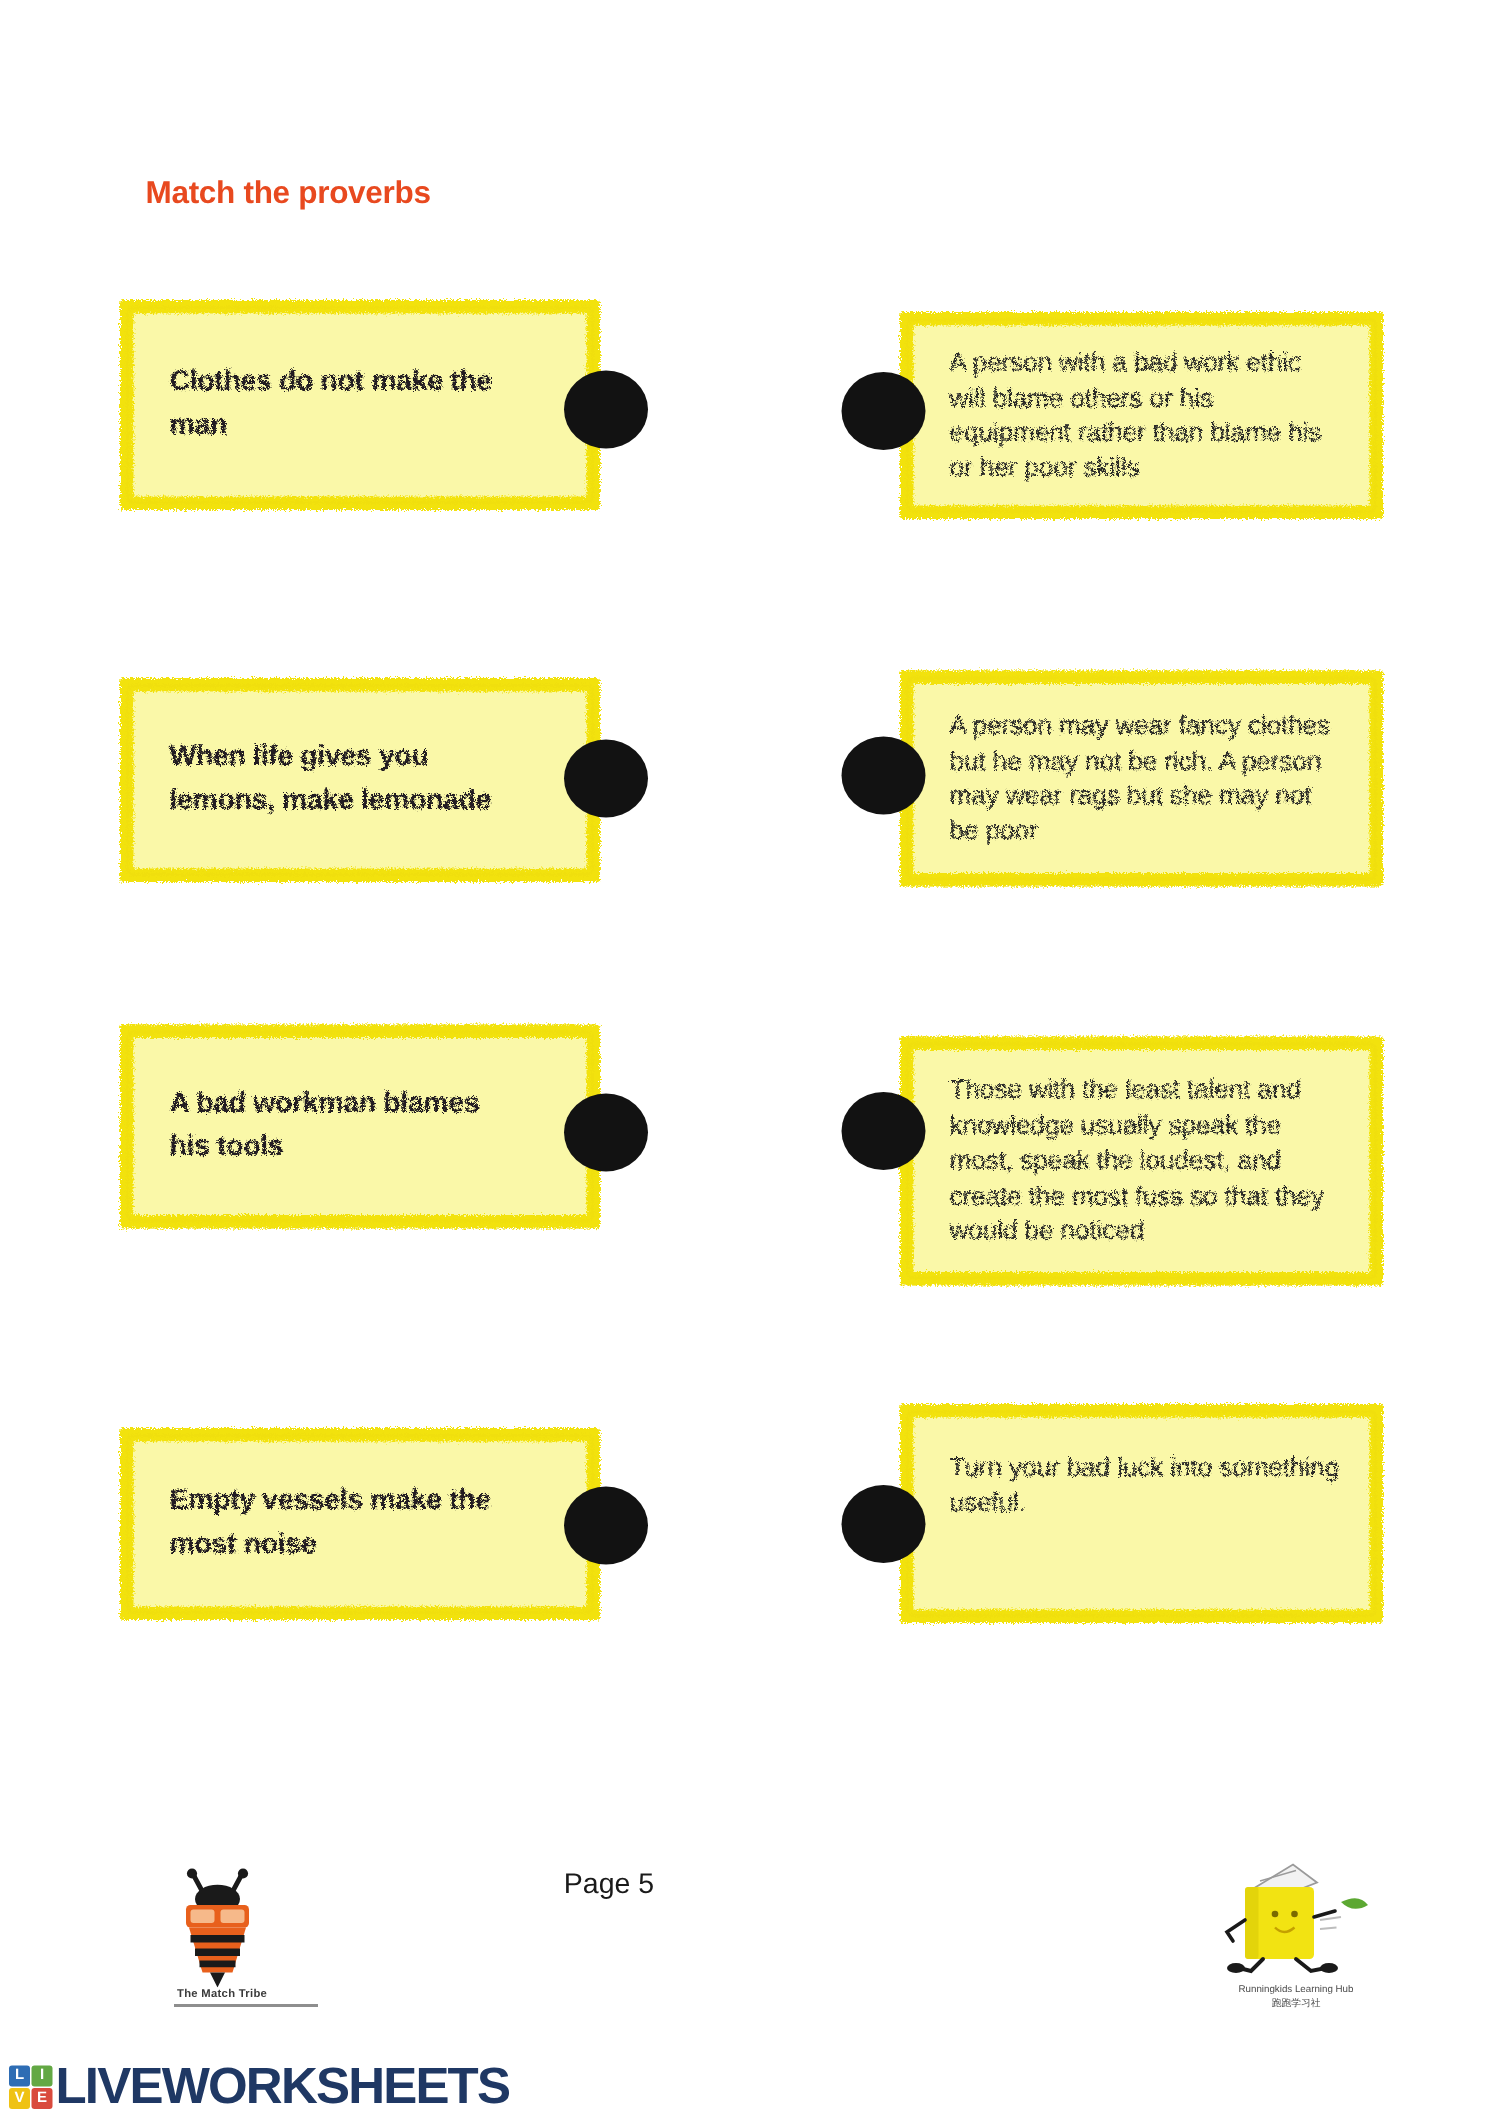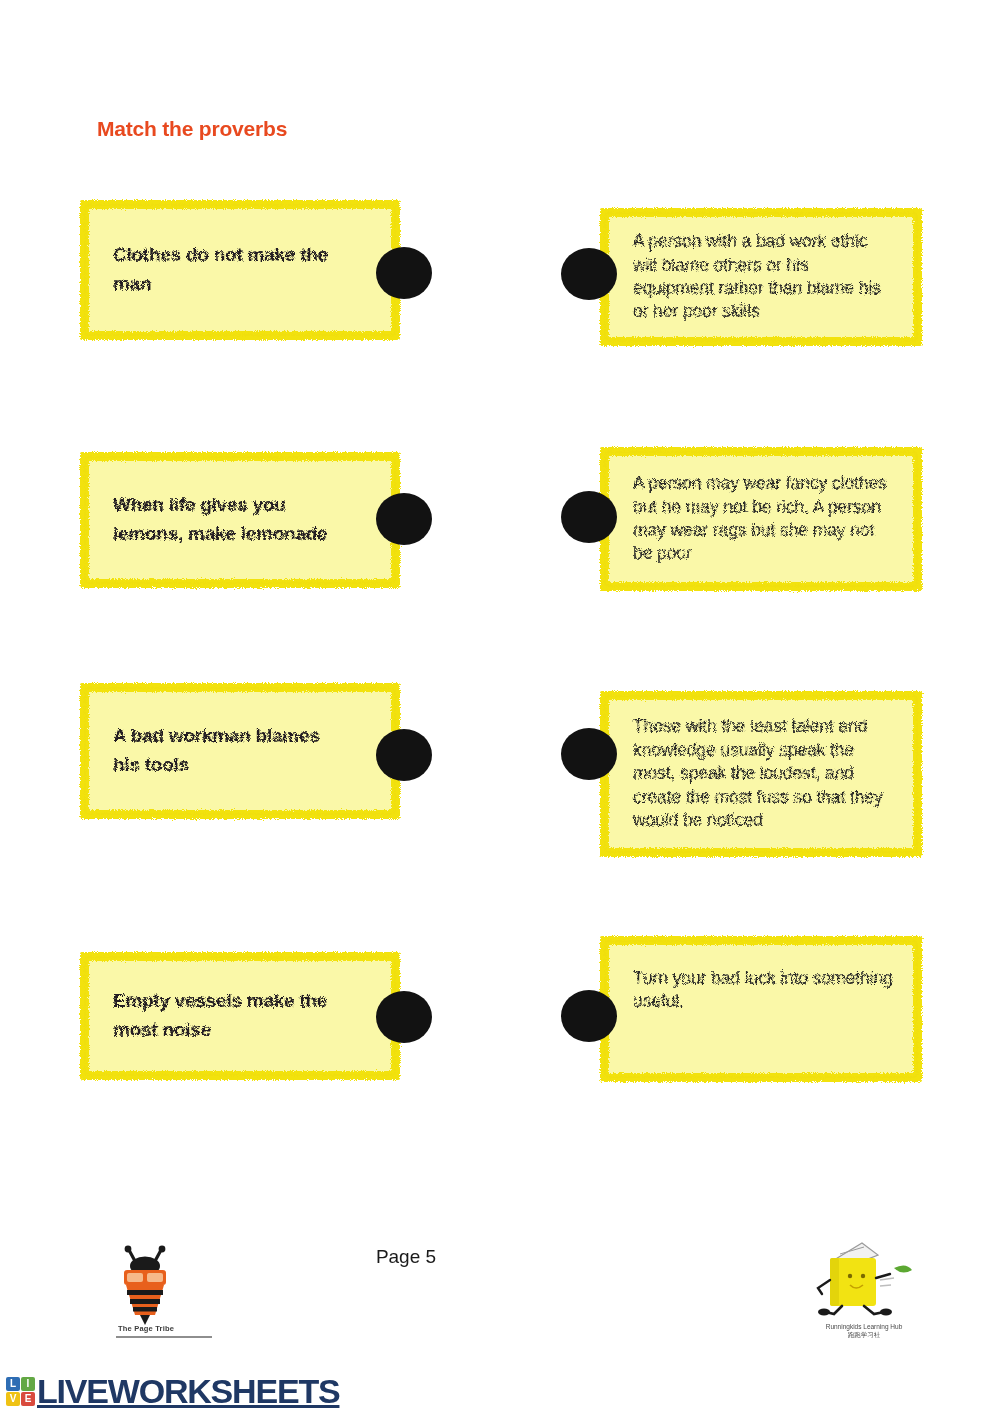--- a/index.html
+++ b/index.html
@@ -205,21 +205,20 @@
     color: #ffffff;
     border-radius: 2px;
     line-height: 1;
   }
   #lw-wordmark {
     font-size: 34px;
     font-weight: bold;
     color: #1F3864;
     letter-spacing: -1.2px;
     line-height: 1;
-    text-decoration: underline;
   }
 </style>
 </head>
 <body>
 
 <svg width="0" height="0" style="position:absolute" aria-hidden="true">
   <filter id="rough">
     <feTurbulence type="fractalNoise" baseFrequency="0.9" numOctaves="3" result="noise" seed="7"></feTurbulence>
     <feDisplacementMap in="SourceGraphic" in2="noise" scale="5" xChannelSelector="R" yChannelSelector="G"></feDisplacementMap>
   </filter>
@@ -295,21 +294,21 @@
     <rect x="31" y="30" width="16" height="9" rx="2" fill="#F6B98A"></rect>
     <rect x="51" y="30" width="16" height="9" rx="2" fill="#F6B98A"></rect>
 
     <path d="M30 42 L68 42 L59 72 L39 72 Z" fill="#E8601C"></path>
     <rect x="31" y="47" width="36" height="5" fill="#1A1A1A"></rect>
     <rect x="34" y="56" width="30" height="5" fill="#1A1A1A"></rect>
     <rect x="37" y="64" width="24" height="4.5" fill="#1A1A1A"></rect>
 
     <path d="M44 72 L54 72 L49 82 Z" fill="#1A1A1A"></path>
   </svg>
-  <div class="wt-label">The Page Tribe</div>
+  <div class="wt-label">The Match Tribe</div>
   <div class="wt-rule"></div>
 </div>
 
 <div id="logo-running-kids">
   <svg width="128" height="80" viewBox="0 0 128 80">
 
     <path d="M34 20 L62 3 L78 15 L50 26 Z" fill="#F2F2F2" stroke="#9A9A9A" stroke-width="1.2"></path>
     <path d="M40 14 L64 7" stroke="#9A9A9A" stroke-width="1"></path>
 
     <rect x="30" y="18" width="46" height="48" rx="3" fill="#F2E312"></rect>

